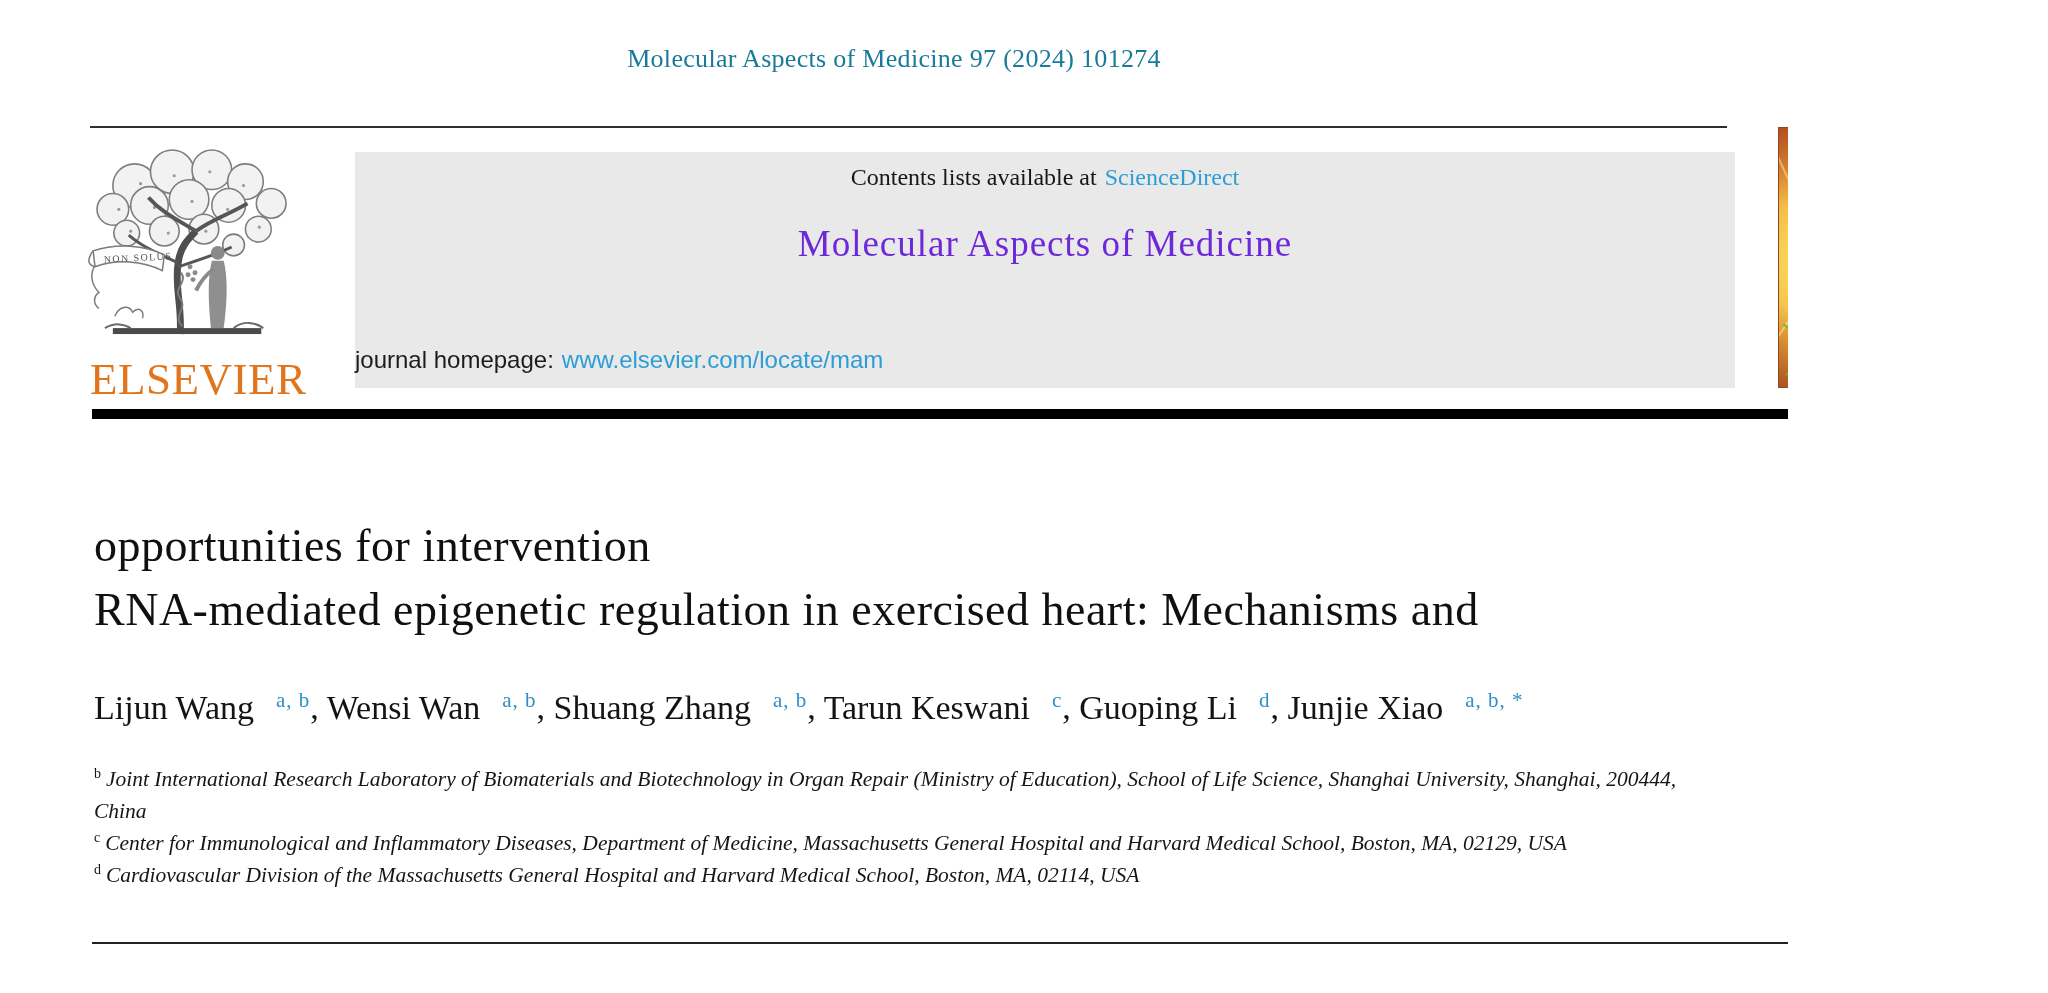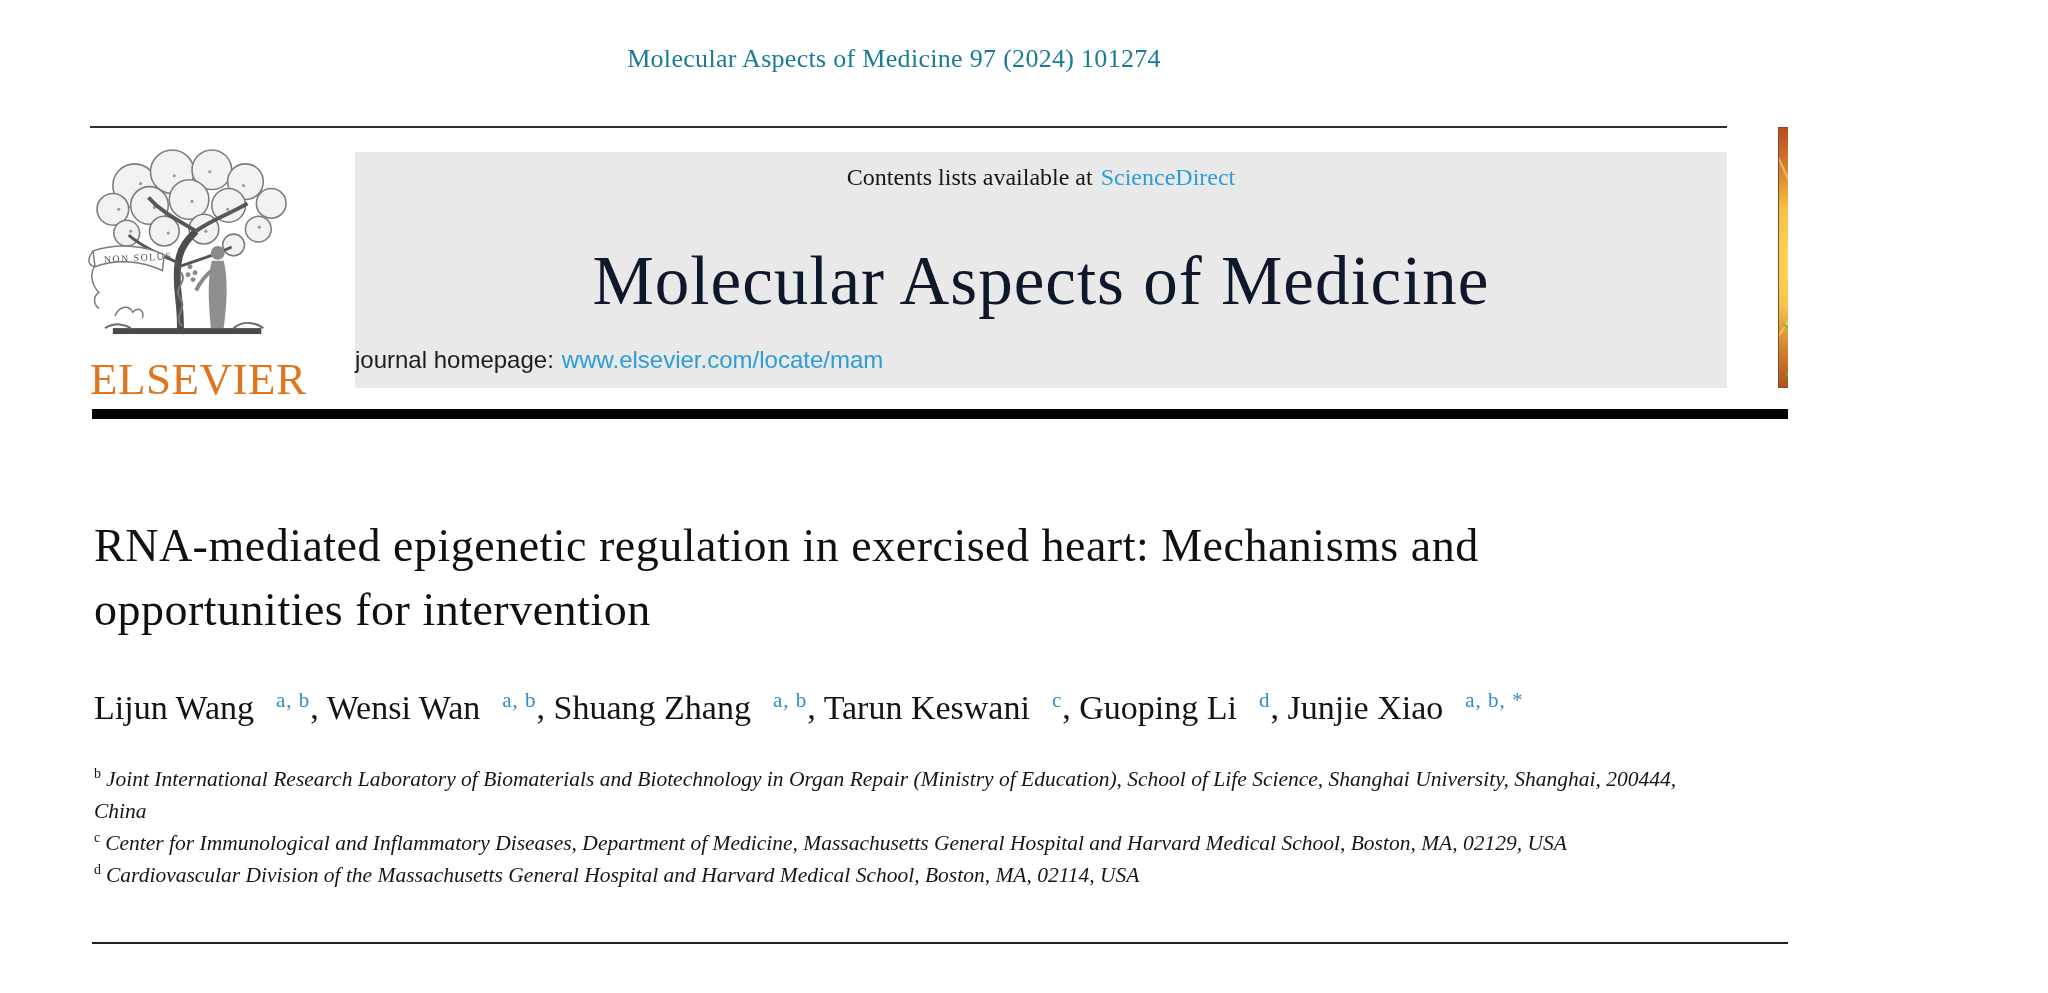--- a/index.html
+++ b/index.html
@@ -13,23 +13,23 @@
   }
   .top-rule { position:absolute; left:90px; top:126px; width:1637px; height:2px; background:#2f2f2f; }
 
   .logo { position:absolute; left:84px; top:148px; width:226px; height:250px; }
   .logo .tree { display:block; width:222px; height:190px; }
   .wordmark {
     margin-top:19px; margin-left:6px; font-size:45px; line-height:1;
     color:var(--elsevier-orange,#e0751d); letter-spacing:0.5px;
   }
 
-  .banner { position:absolute; left:355px; top:152px; width:1372px; height:236px; background:var(--banner-gray,#e9e9e9); }
+  .banner { position:absolute; left:355px; top:152px; width:1372px; height:236px; background:var(--banner-gray,#e9e9e9);padding-left:8px; }
   .banner .b1 { position:absolute; top:12px; left:0; width:100%; text-align:center; font-size:24px; color:#161616; }
-  .banner .btitle { position:absolute; top:70px; left:0; width:100%; text-align:center; font-size:69px; letter-spacing:1px; color:#0f172a;margin-top:20px; }
+  .banner .btitle { position:absolute; top:70px; left:0; width:100%; text-align:center; font-size:37px; letter-spacing:1px; color:#6d28d9; }
   .banner .b3 { position:absolute; top:194px; left:0; width:100%; text-align:left; font-family:"Liberation Sans",sans-serif; font-size:24px; color:#1c1c1c; }
   .prefix { margin-right:8px; }
   a.link { color:var(--link-blue,#2d9dd6); text-decoration:none; cursor:pointer; }
 
   .cover { position:absolute; left:1778px; top:127px; width:207px; height:261px; }
 
   .thick-bar { position:absolute; left:92px; top:409px; width:1893px; height:10px; background:#000; }
 
   .title {
     position:absolute; left:94px; top:514px; width:1720px;
@@ -253,22 +253,22 @@
     <g font-family="Liberation Sans, sans-serif" font-size="4.5" fill="#f0d9a8">
       <text x="118" y="241">Official Journal of the International Union</text>
       <text x="118" y="248">of Biochemistry and Molecular Biology</text>
     </g>
     <rect x="0.5" y="0.5" width="206" height="260" fill="none" stroke="#8a4a28" stroke-width="1"></rect>
   </svg>
 
   <div class="thick-bar"></div>
 
   <div class="title">
+    <div>opportunities for intervention</div>
     <div>RNA-mediated epigenetic regulation in exercised heart: Mechanisms and</div>
-    <div>opportunities for intervention</div>
   </div>
 
   <div class="authors"><span class="author"><span>Lijun Wang</span><sup>a, b</sup><span>, </span></span><span class="author"><span>Wensi Wan</span><sup>a, b</sup><span>, </span></span><span class="author"><span>Shuang Zhang</span><sup>a, b</sup><span>, </span></span><span class="author"><span>Tarun Keswani</span><sup>c</sup><span>, </span></span><span class="author"><span>Guoping Li</span><sup>d</sup><span>, </span></span><span class="author"><span>Junjie Xiao</span><sup>a, b, *</sup><span></span></span></div>
 
   <div class="affils">
     <div class="affil"><sup>b</sup><span>Joint International Research Laboratory of Biomaterials and Biotechnology in Organ Repair (Ministry of Education), School of Life Science, Shanghai University, Shanghai, 200444, China</span></div>
     <div class="affil"><sup>c</sup><span>Center for Immunological and Inflammatory Diseases, Department of Medicine, Massachusetts General Hospital and Harvard Medical School, Boston, MA, 02129, USA</span></div>
     <div class="affil"><sup>d</sup><span>Cardiovascular Division of the Massachusetts General Hospital and Harvard Medical School, Boston, MA, 02114, USA</span></div>
   </div>
 

